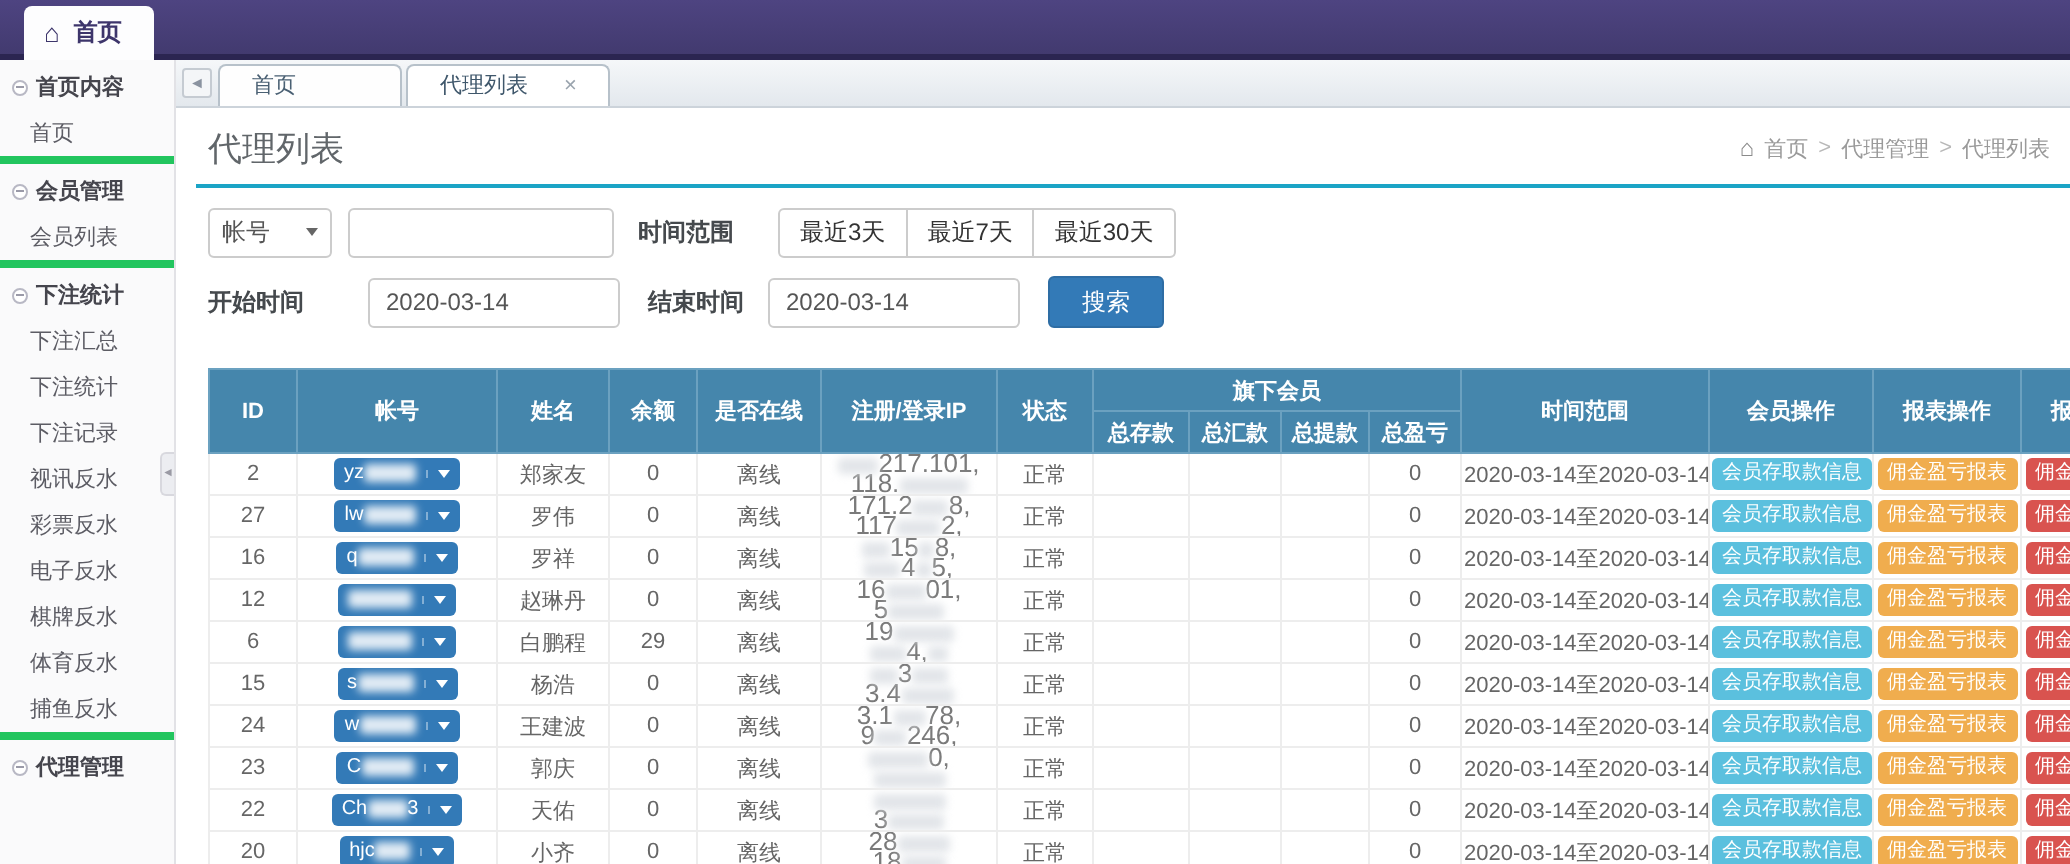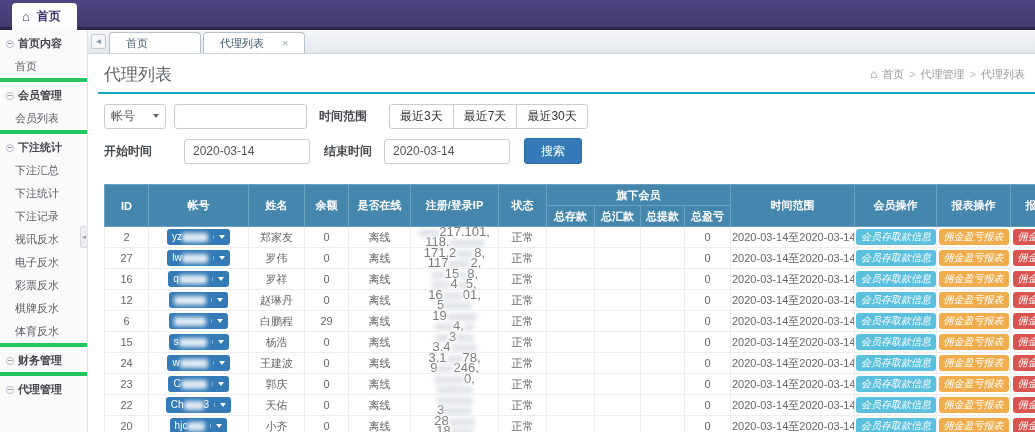--- a/index.html
+++ b/index.html
@@ -92,21 +92,21 @@
     display:flex; align-items:center; }
   .acct-caret { width:0; height:0; border-left:3px solid transparent;
     border-right:3px solid transparent; border-top:4px solid #fff; }
   .blur-b { display:inline-block; height:10px; background:#e2e5e9; filter:blur(2px);
     border-radius:2px; vertical-align:middle; }
   .acct-btn .blur-b { background:rgba(255,255,255,.85); height:9px; }
   .ip-cell div { font-size:13px; line-height:10px; color:#7a7a7a; }
   .ip-cell .blur-b { height:8px; }
 
   .cell-btn { color:#fff; font-size:10px; line-height:10px; padding:3px 5px; border:none;
-    border-radius:3px; white-space:nowrap; cursor:pointer; font-family:inherit;font-style:italic; }
+    border-radius:3px; white-space:nowrap; cursor:pointer; font-family:inherit; }
   .btn-info { background:#5bc0de; }
   .btn-warn { background:#f0ad4e; }
   .btn-danger { background:#d9534f; }
 </style>
 </head>
 <body>
 
 <div class="app">
 
   <div class="topbar">
@@ -131,28 +131,25 @@
           </div>
           <div class="side-item">会员列表</div>
           <div class="side-section">
             <span class="collapse-icon"></span>
             <span>下注统计</span>
           </div>
           <div class="side-item">下注汇总</div>
           <div class="side-item">下注统计</div>
           <div class="side-item">下注记录</div>
           <div class="side-item">视讯反水</div>
+          <div class="side-item">彩票反水</div>
           <div class="side-item">电子反水</div>
-          <div class="side-item">彩票反水</div>
           <div class="side-item">棋牌反水</div>
           <div class="side-item">体育反水</div>
-          <div class="side-section">
-            <span class="collapse-icon"></span>
-            <span>财务管理</span>
-          </div>
+          <div class="side-item">捕鱼反水</div>
           <div class="side-section">
             <span class="collapse-icon"></span>
             <span>代理管理</span>
           </div>
         </div>
       <div class="side-handle">◄</div>
     </div>
 
     <div class="main">
 

